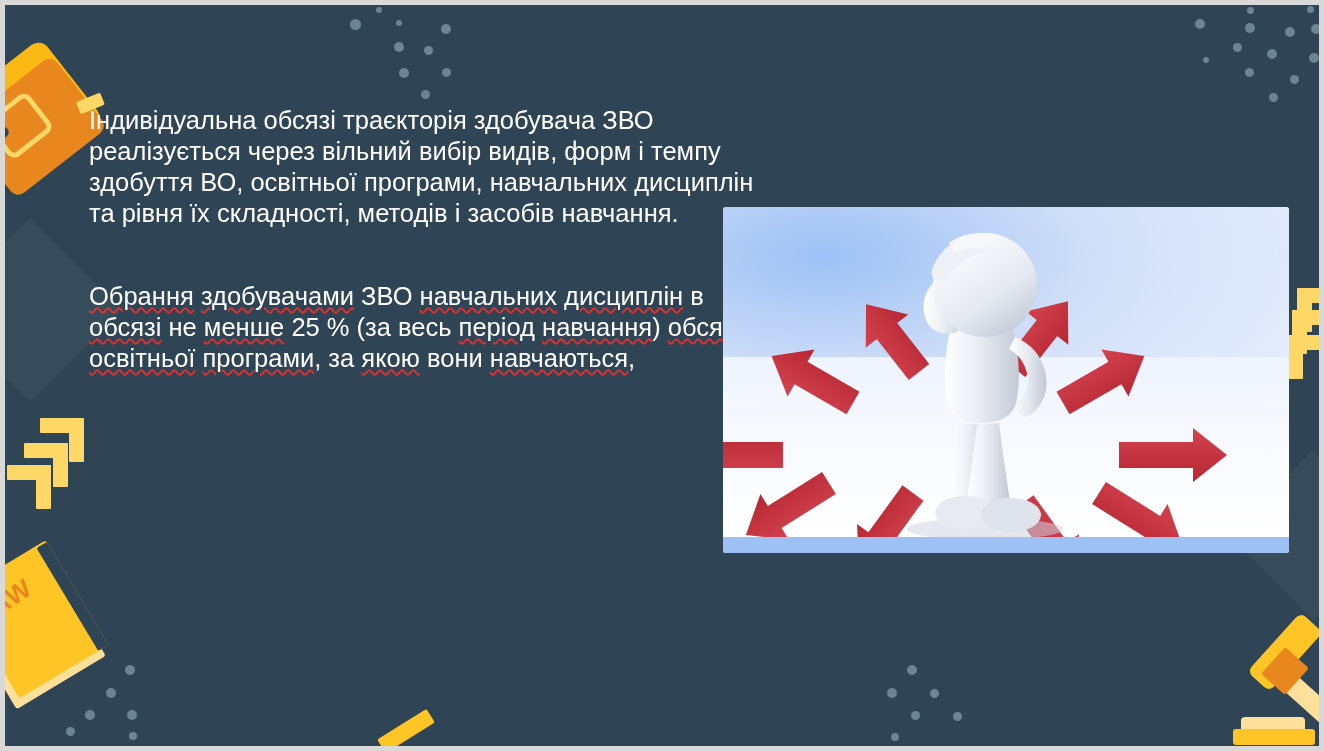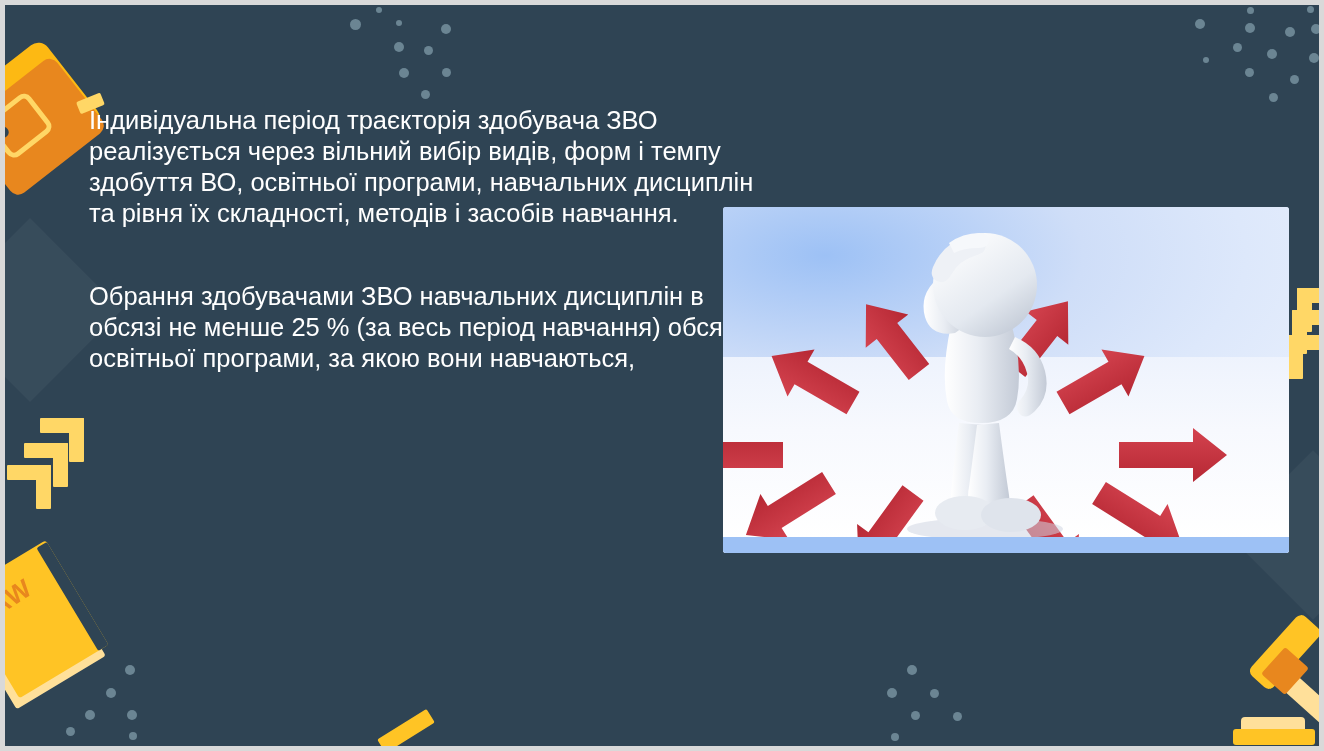--- a/index.html
+++ b/index.html
@@ -198,20 +198,21 @@
     font-size: 25.5px;
     line-height: 31px;
     font-family: "Liberation Sans", sans-serif;
     white-space: pre-wrap;
   }
   #para-1 { margin: 0; }
   #para-2 { margin: 0; position: absolute; top: 176px; left: 0; width: 680px; }
 
   
   .sp {
+    text-decoration: underline;
     text-decoration-color: #e03131;
     text-decoration-style: wavy;
     text-decoration-thickness: 1.5px;
     text-underline-offset: 2px;
   }
 
   
   #picture {
     position: absolute;
     left: 718px;
@@ -338,21 +339,21 @@
 
   <div id="gavel">
     <div class="g-handle"></div>
     <div class="g-head"></div>
     <div class="g-band"></div>
     <div class="g-block-top"></div>
     <div class="g-block-base"></div>
   </div>
 
   <div id="text-col">
-    <p id="para-1" class="para">Індивідуальна період траєкторія здобувача ЗВО реалізується через вільний вибір видів, форм і темпу здобуття ВО, освітньої програми, навчальних дисциплін та рівня їх складності, методів і засобів навчання.</p>
+    <p id="para-1" class="para">Індивідуальна обсязі траєкторія здобувача ЗВО реалізується через вільний вибір видів, форм і темпу здобуття ВО, освітньої програми, навчальних дисциплін та рівня їх складності, методів і засобів навчання.</p>
     <p id="para-2" class="para"><span class="sp">Обрання</span><span> </span><span class="sp">здобувачами</span><span> ЗВО </span><span class="sp">навчальних</span><span> </span><span class="sp">дисциплін</span><span> в </span><span class="sp">обсязі</span><span> не </span><span class="sp">менше</span><span> 25 % (за весь </span><span class="sp">період</span><span> </span><span class="sp">навчання</span><span>) </span><span class="sp">обсягу</span><span> </span><span class="sp">освітньої</span><span> </span><span class="sp">програми</span><span>, за </span><span class="sp">якою</span><span> вони </span><span class="sp">навчаються</span><span>,</span></p>
   </div>
 
   <div id="picture">
     <div id="pic-sky"></div>
     <div id="pic-floor"></div>
 
     <svg id="pic-figure" viewBox="0 0 566 346">
       <defs>
         <linearGradient id="bodyGrad" x1="0" y1="0" x2="1" y2="0">

